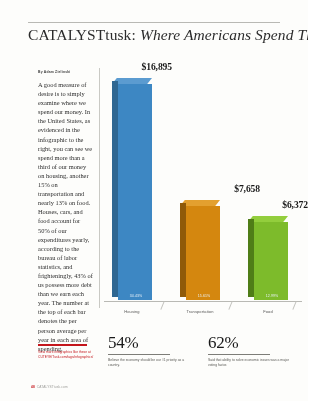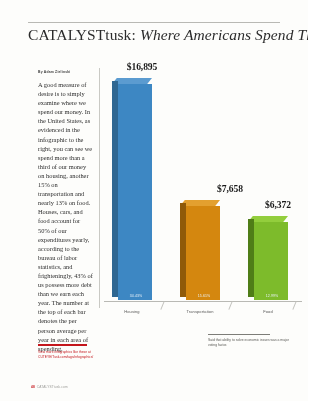--- a/index.html
+++ b/index.html
@@ -58,21 +58,21 @@
     font-family:"Liberation Sans",sans-serif;
     font-size:3.2px;color:#9a9a96;letter-spacing:.15px;
   }
   .footer .pg{color:#c4161c;font-weight:bold;margin-right:2px;}
   
   .chart{
     position:absolute;left:104px;top:66px;width:200px;height:256px;
   }
   .bar-group{position:absolute;bottom:22px;}
   .bar-label{
-    position:absolute;left:0;width:60px;text-align:center;
+    position:absolute;left:0;width:60px;text-align:right;
     font-size:9.6px;color:#1a1a1a;font-weight:bold;
     letter-spacing:-.1px;
   }
   .bar3d{position:absolute;bottom:0;}
   .bar-face{position:absolute;left:6px;bottom:0;width:34px;}
   .bar-side{position:absolute;left:0;bottom:3px;width:6px;}
   .bar-top{
     position:absolute;left:0;width:40px;height:6px;
   }
   .bar-top .tp{
@@ -176,19 +176,25 @@
     <div class="tick" style="left:58px;"></div>
     <div class="tick" style="left:126px;"></div>
     <div class="tick" style="left:190px;"></div>
 
     <div class="cat" style="left:-2px;">Housing</div>
     <div class="cat" style="left:66px;">Transportation</div>
     <div class="cat" style="left:134px;">Food</div>
   </div>
 
   <div class="stats">
+    <div class="stat" style="left:4px;">
+      <div class="num">54%</div>
+      <div class="urule"></div>
+      <div class="cap">Believe the economy should be our #1 priority as a country.</div>
+    </div>
     <div class="stat" style="left:104px;">
+      <div class="num">62%</div>
       <div class="urule"></div>
       <div class="cap">Said that ability to solve economic issues was a major voting factor.</div>
     </div>
   </div>
 
 </div>
 
 </body></html>

